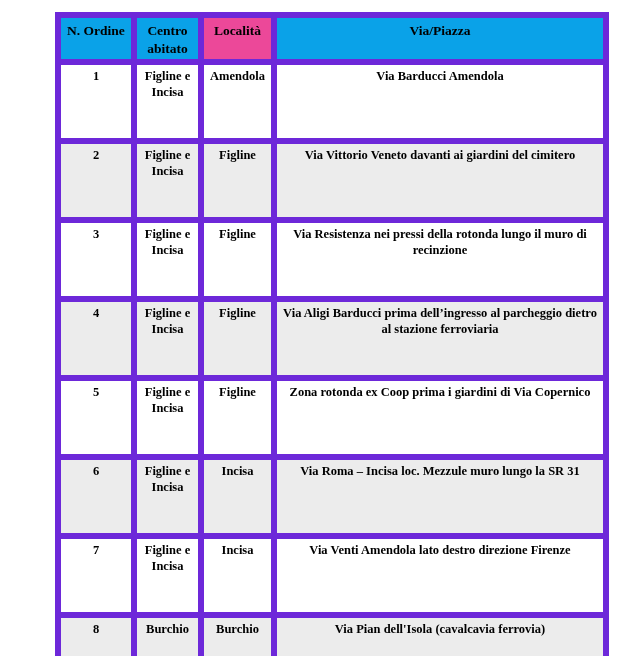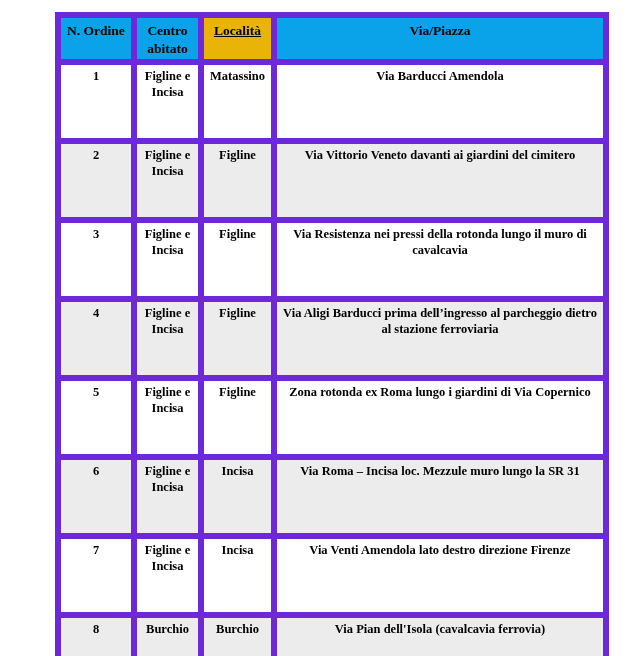--- a/index.html
+++ b/index.html
@@ -62,54 +62,54 @@
     <colgroup>
       <col style="width:76px">
       <col style="width:67px">
       <col style="width:73px">
       <col style="width:332px">
     </colgroup>
     <thead>
       <tr>
         <th style="background: rgb(10, 162, 232);">N. Ordine</th>
         <th style="background: rgb(10, 162, 232); text-align: center;">Centro abitato</th>
-        <th style="background: #eab308; text-decoration: underline;">Località</th>
+        <th style="background: #ec4899;">Località</th>
         <th style="background: rgb(10, 162, 232);">Via/Piazza</th>
       </tr>
     </thead>
     <tbody>
         <tr>
           <td>1</td>
           <td>Figline e Incisa</td>
-          <td>Matassino</td>
+          <td>Amendola</td>
           <td>Via Barducci Amendola</td>
         </tr>
         <tr>
           <td>2</td>
           <td>Figline e Incisa</td>
           <td>Figline</td>
           <td>Via Vittorio Veneto davanti ai giardini del cimitero</td>
         </tr>
         <tr>
           <td>3</td>
           <td>Figline e Incisa</td>
           <td>Figline</td>
-          <td>Via Resistenza nei pressi della rotonda lungo il muro di cavalcavia</td>
+          <td>Via Resistenza nei pressi della rotonda lungo il muro di recinzione</td>
         </tr>
         <tr>
           <td>4</td>
           <td>Figline e Incisa</td>
           <td>Figline</td>
           <td>Via Aligi Barducci prima dell’ingresso al parcheggio dietro al stazione ferroviaria</td>
         </tr>
         <tr>
           <td>5</td>
           <td>Figline e Incisa</td>
           <td>Figline</td>
-          <td>Zona rotonda ex Roma lungo i giardini di Via Copernico</td>
+          <td>Zona rotonda ex Coop prima i giardini di Via Copernico</td>
         </tr>
         <tr>
           <td>6</td>
           <td>Figline e Incisa</td>
           <td>Incisa</td>
           <td>Via Roma – Incisa loc. Mezzule muro lungo la SR 31</td>
         </tr>
         <tr>
           <td>7</td>
           <td>Figline e Incisa</td>

